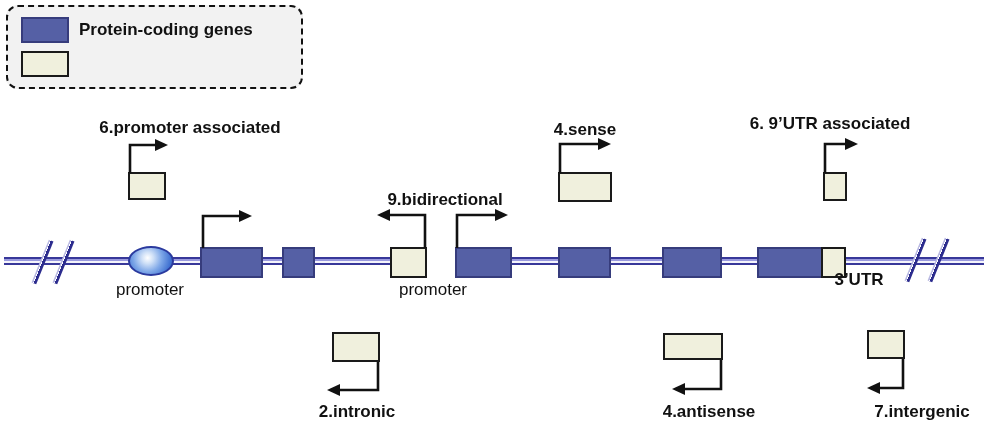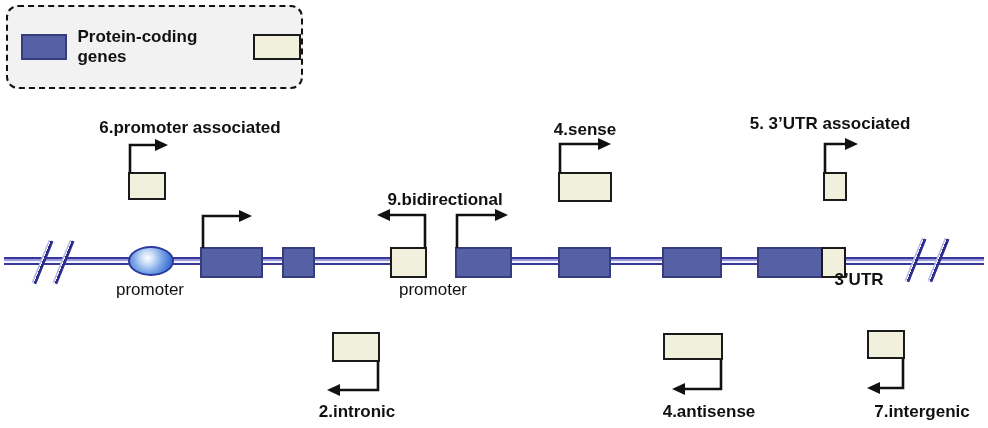--- a/index.html
+++ b/index.html
@@ -5,21 +5,21 @@
   html,body{margin:0;padding:0;background:#ffffff;}
   .canvas{
     position:relative;width:988px;height:428px;background:#ffffff;overflow:hidden;
     font-family:"Liberation Sans", sans-serif;color:#111;
   }
   
   .legend{
     position:absolute;left:6px;top:5px;width:297px;height:84px;
     border:2.5px dashed #111;border-radius:12px;
     background:var(--legend-background,#f2f2f2);
-    display:flex;flex-direction:row;justify-content:center;gap:8px;padding-left:13px;box-sizing:border-box;
+    display:flex;flex-direction:column;justify-content:center;gap:8px;padding-left:13px;box-sizing:border-box;
   }
   .legend-row{display:flex;align-items:center;gap:10px;}
   .swatch{width:48px;height:26px;box-sizing:border-box;display:inline-block;}
   .protein{background:var(--protein-coding-fill,#5560a5);border:2px solid var(--protein-coding-border,#363c7c);}
   .lnc{background:var(--lnc-fill,#f0f0dd);border:2px solid var(--lnc-border,#1a1a1a);}
   .legend-label{font-size:17px;font-weight:700;}
   
   .dna{
     position:absolute;height:8px;z-index:1;
     background:linear-gradient(to bottom,
@@ -86,21 +86,21 @@
   <div class="box lncbox" style="left:128px;top:172px;width:38px;height:28px;"></div>
   <div class="box lncbox" style="left:558px;top:172px;width:54px;height:30px;"></div>
   <div class="box lncbox" style="left:823px;top:172px;width:24px;height:29px;"></div>
   <div class="box lncbox" style="left:332px;top:332px;width:48px;height:30px;"></div>
   <div class="box lncbox" style="left:663px;top:333px;width:60px;height:27px;"></div>
   <div class="box lncbox" style="left:867px;top:330px;width:38px;height:29px;"></div>
 
   <div class="lbl bold" style="left:190px;top:118px;">6.promoter associated</div>
   <div class="lbl bold" style="left:445px;top:190px;">9.bidirectional</div>
   <div class="lbl bold" style="left:585px;top:120px;">4.sense</div>
-  <div class="lbl bold" style="left:830px;top:114px;">5. 3’UTR associated</div>
+  <div class="lbl bold" style="left:830px;top:114px;">6. 9’UTR associated</div>
   <div class="lbl bold" style="left:357px;top:402px;">2.intronic</div>
   <div class="lbl bold" style="left:709px;top:402px;">4.antisense</div>
   <div class="lbl bold" style="left:922px;top:402px;">7.intergenic</div>
   <div class="lbl plain" style="left:150px;top:280px;">promoter</div>
   <div class="lbl plain" style="left:433px;top:280px;">promoter</div>
   <div class="lbl bold" style="left:859px;top:270px;">3’UTR</div>
 
   <svg class="arrows" width="988" height="428" viewBox="0 0 988 428">
     <g stroke="#111" stroke-width="2.6" fill="none">
       <path d="M130,173 V145 H156"></path>

